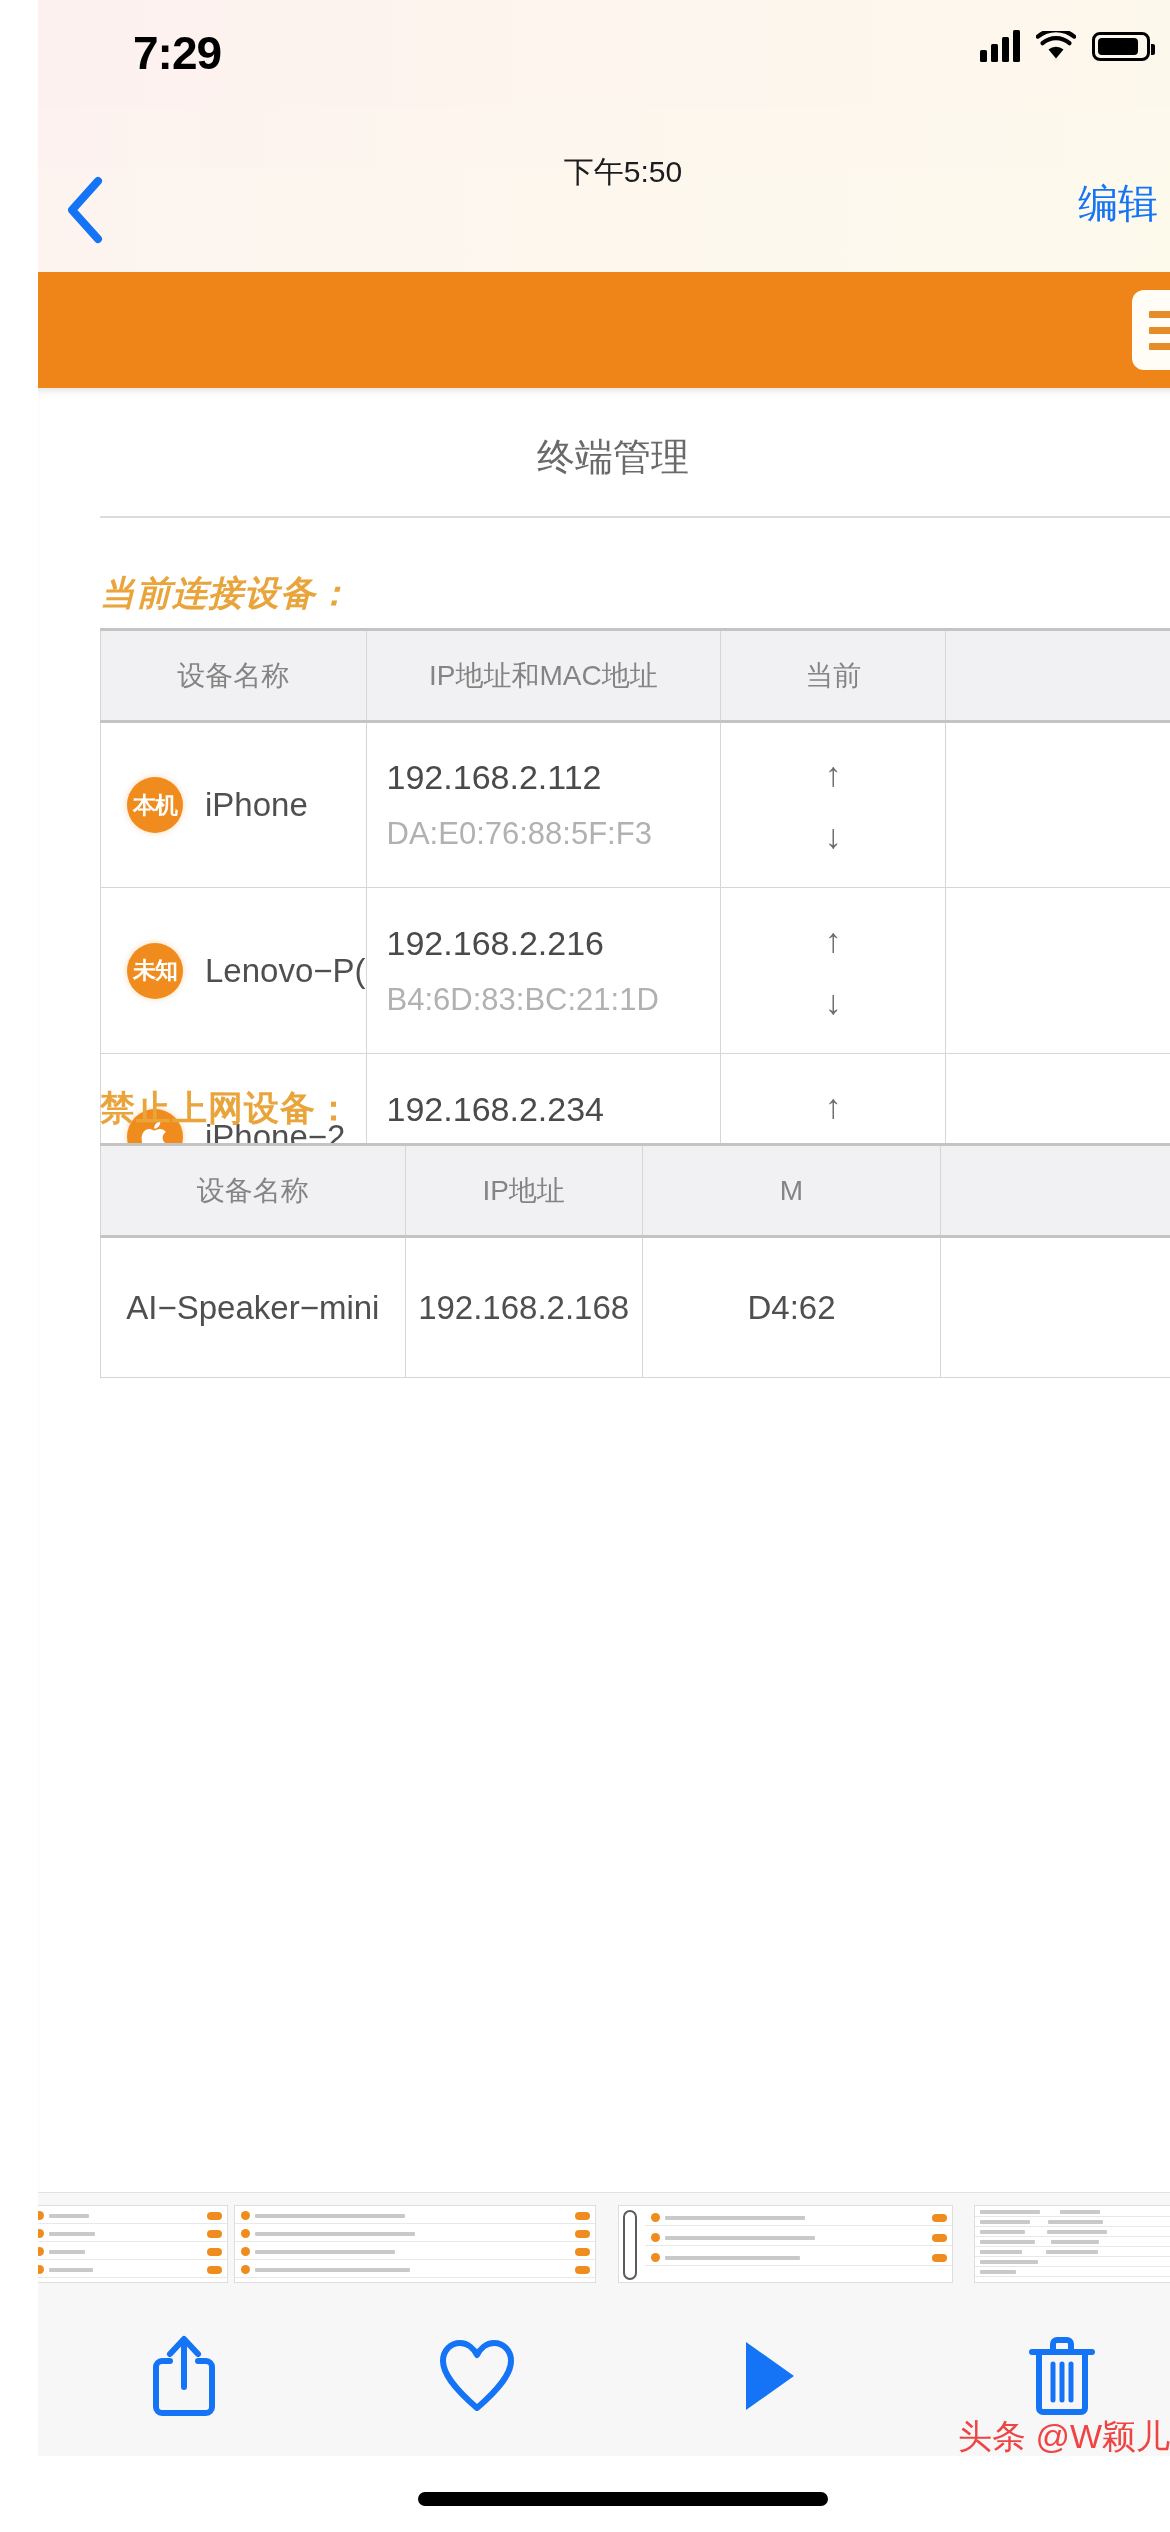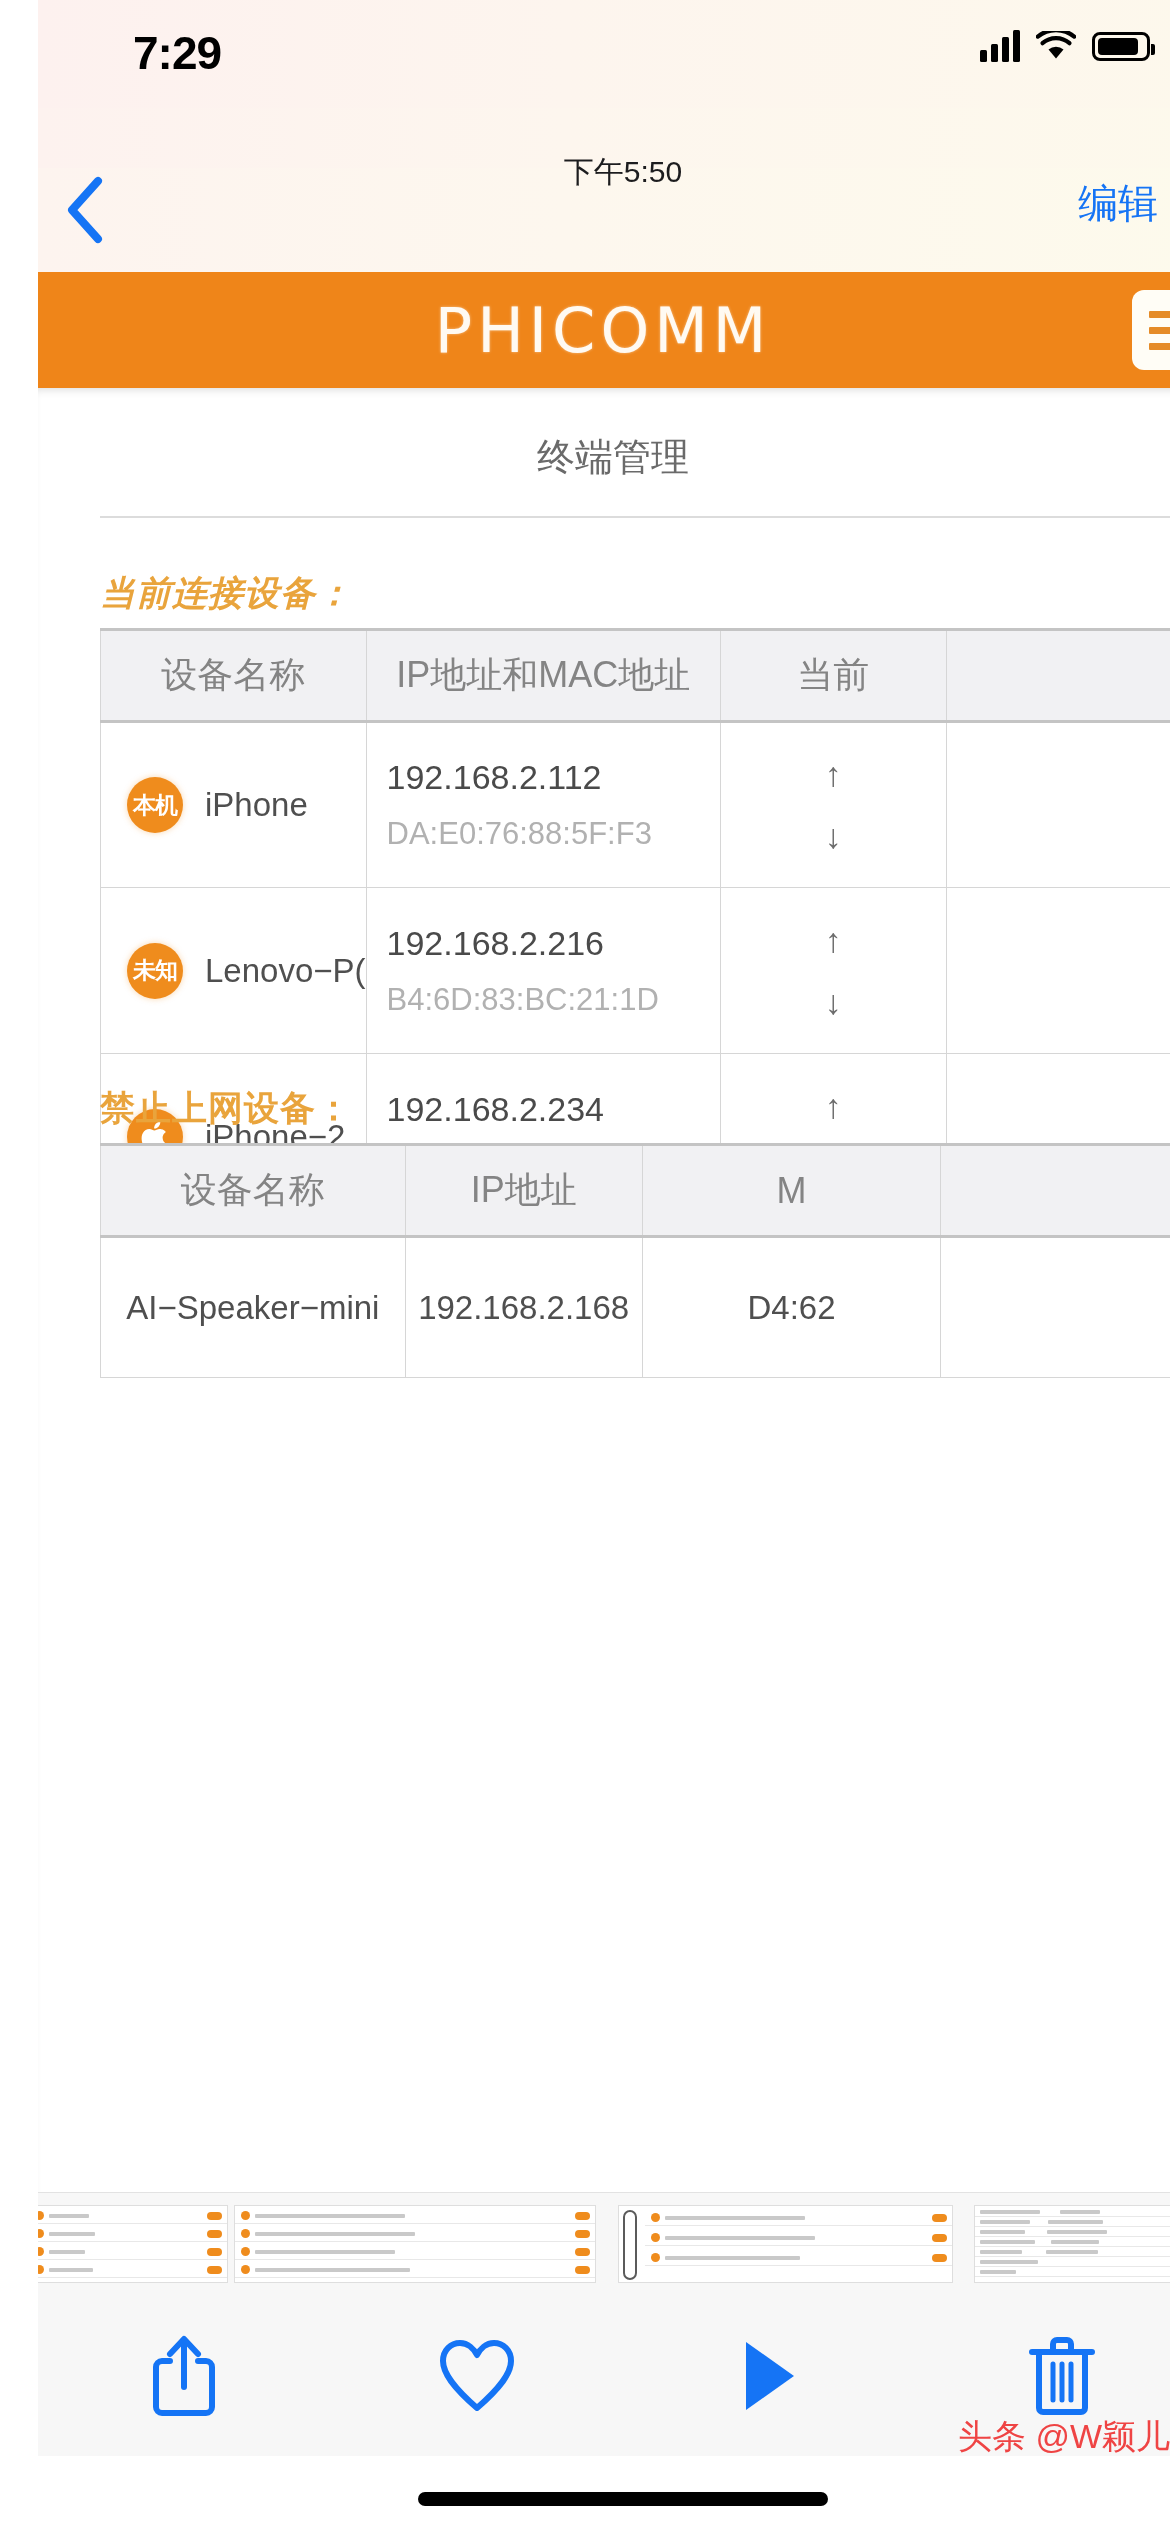--- a/index.html
+++ b/index.html
@@ -108,21 +108,21 @@
   .sec2-label{ top:697px; left:62px; }
 
   
   table{ border-collapse:collapse; position:absolute; }
   .tbl1{ top:240px; left:62px; width:1120px; }
   .tbl2{ top:755px; left:62px; width:1120px; }
   .tbl1 th, .tbl1 td, .tbl2 th, .tbl2 td{
     border:1px solid #d6d6d6; vertical-align:middle;
   }
   thead th{
-    background:#f1f1f3; color:#848484; font-size:36px; font-weight:400;
+    background:#f1f1f3; color:#848484; font-size:28px; font-weight:400;
     height:92px; text-align:center;
     border-top:3px solid #c4c4c4 !important;
     border-bottom:3px solid #c4c4c4 !important;
   }
   .tbl1 .c-name{ width:256px; }
   .tbl1 .c-addr{ width:356px; }
   .tbl1 .c-cur { width:230px; }
   .tbl1 .c-x   { width:280px; }
 
   .tbl2 .d-name{ width:305px; }
@@ -242,21 +242,20 @@
 
   <div class="nav-center">
     <div class="nav-sub">下午5:50</div>
   </div>
 
   <div class="edit-btn">编辑</div>
 
   <div class="photo">
 
     <div class="orange-bar">
-      <div class="brand">PHICOMM</div>
       <div class="menu-btn">
         <i></i>
           <i></i>
           <i></i>
       </div>
     </div>
 
     <div class="sheet">
 
       <div class="page-title">终端管理</div>

